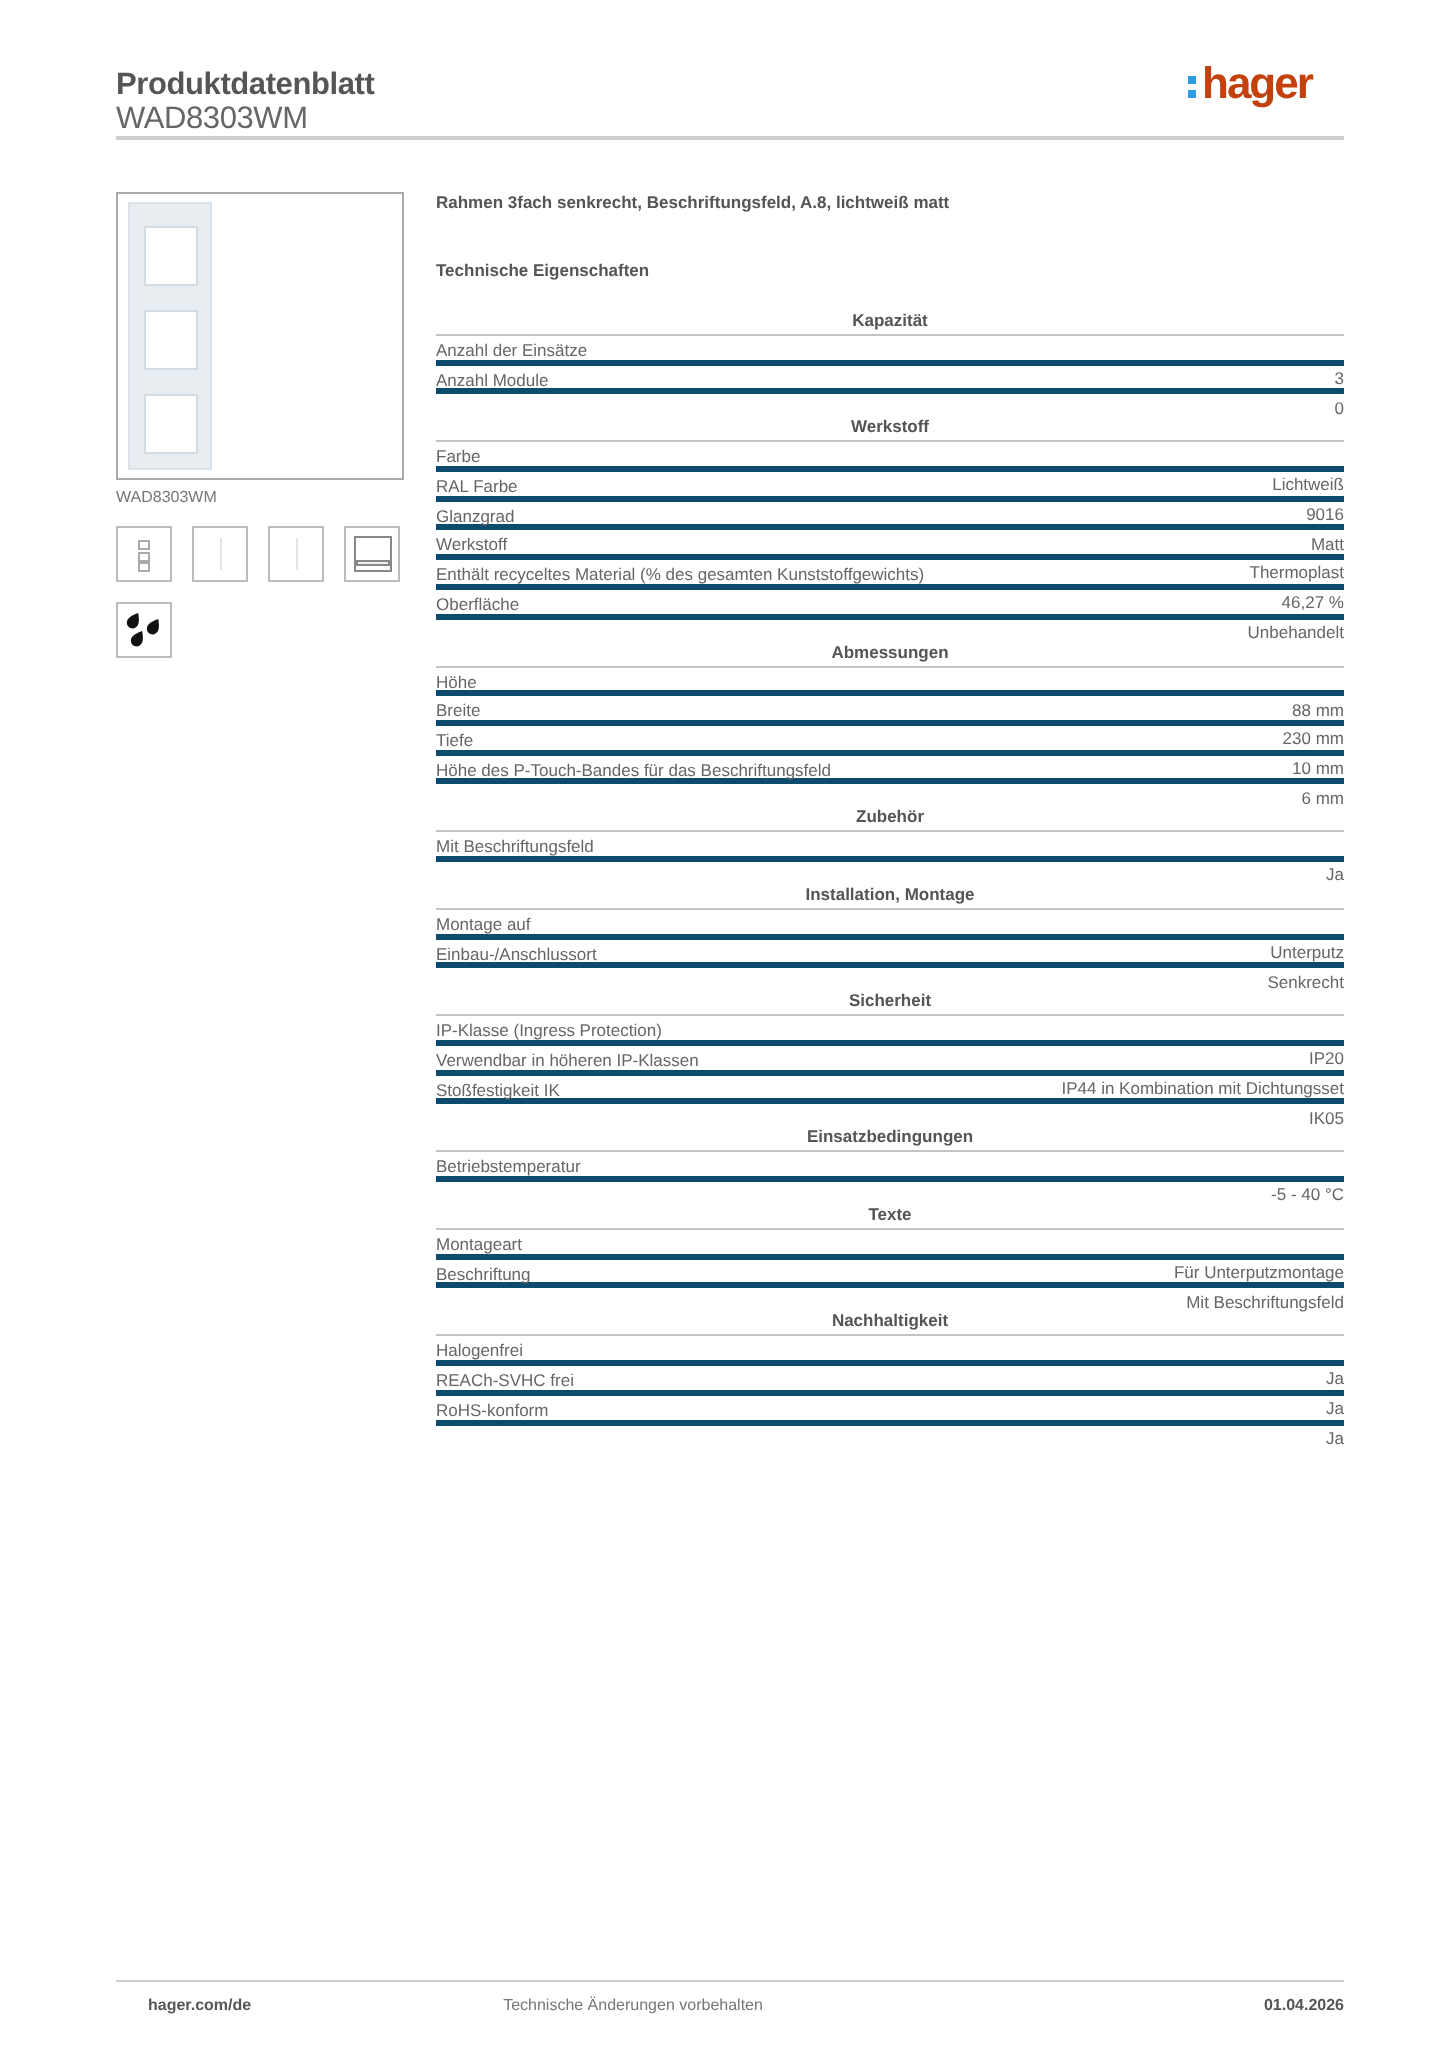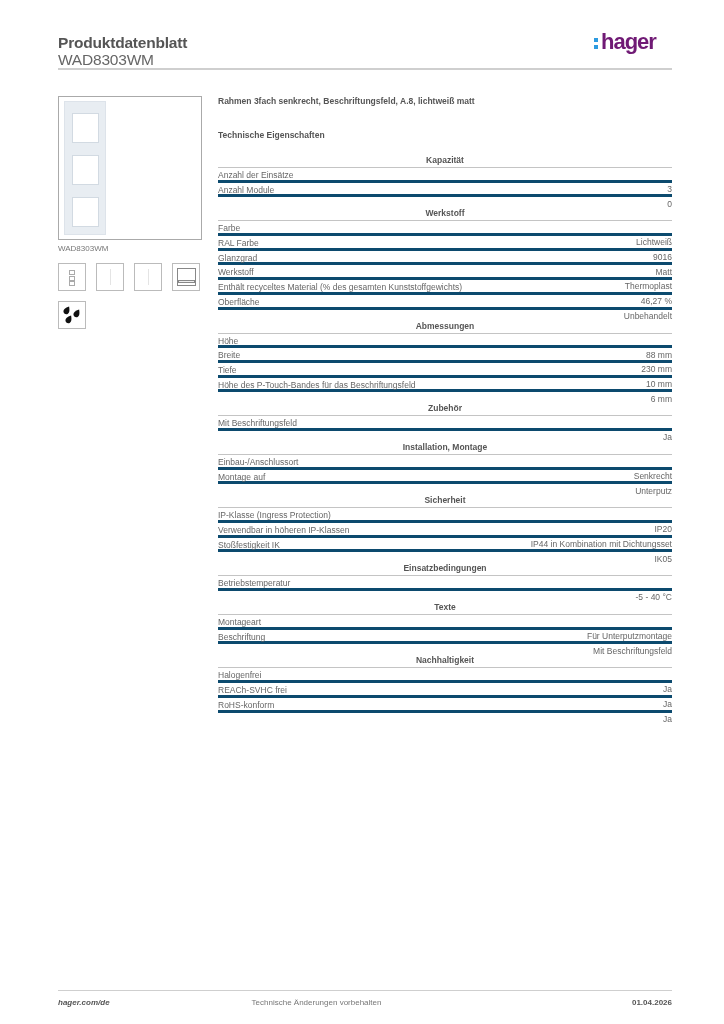--- a/index.html
+++ b/index.html
@@ -4,21 +4,21 @@
 <style>
   html, body { margin: 0; padding: 0; background: #ffffff; }
   body {
     width: 724px; height: 1024px; position: relative; overflow: hidden;
     font-family: "Liberation Sans", sans-serif; color: #555;
   }
   .header { position: absolute; left: 58px; top: 34px; width: 614px; }
   .doc-title { font-size: 15.5px; font-weight: bold; color: #555; line-height: 17px; letter-spacing: -0.2px; }
   .doc-subtitle { font-size: 15.5px; color: #666; line-height: 17px; letter-spacing: -0.2px; }
   .header-rule { position: absolute; left: 58px; top: 68px; width: 614px; height: 2px; background: #cfcfcf; }
-  .logo { position: absolute; left: 594px; top: 30px; font-size: 22px; font-weight: bold; color: #701a75; letter-spacing: -1px; line-height: 24px; }
+  .logo { position: absolute; left: 594px; top: 30px; font-size: 22px; font-weight: bold; color: #c2410c; letter-spacing: -1px; line-height: 24px; }
   .logo .colon { display: inline-block; width: 5px; vertical-align: top; position: relative; }
   .logo .colon i { position: absolute; left: 0; width: 4px; height: 4px; background: #2d9be0; }
   .logo .colon i:nth-child(1) { top: 8px; }
   .logo .colon i:nth-child(2) { top: 15px; }
   .logo .txt { margin-left: 2px; }
 
   .product-box { position: absolute; left: 58px; top: 96px; width: 144px; height: 144px; border: 1px solid #aaa; box-sizing: border-box; background: #fff; }
   .frame { position: absolute; left: 5px; top: 4px; width: 42px; height: 134px; background: #e8edf2; border: 1px solid #dde3ea; box-sizing: border-box; }
   .frame .win { position: absolute; left: 7px; width: 27px; height: 30px; background: #fff; border: 1px solid #d2dae2; box-sizing: border-box; }
   .frame .w1 { top: 11px; } .frame .w2 { top: 53px; } .frame .w3 { top: 95px; }
@@ -38,21 +38,21 @@
 
   .specs { position: absolute; left: 218px; top: 155px; width: 454px; }
   .section { margin-bottom: 11px; }
   .section-title { font-size: 8.5px; font-weight: bold; color: #555; height: 12px; line-height: 11px; border-bottom: 1.5px solid #c4c4c4; text-align: center; }
   .row { display: flex; justify-content: flex-start; font-size: 8.5px; color: #666; height: 14.7px; line-height: 14px; border-bottom: 3px solid #0c4a6e; box-sizing: border-box; flex-direction: column; }
   .row .k { white-space: nowrap; }
   .row .v { white-space: nowrap; text-align: right; }
 
   .footer-rule { position: absolute; left: 58px; top: 990px; width: 614px; height: 1px; background: #cfcfcf; }
   .footer { position: absolute; left: 58px; top: 998px; width: 614px; font-size: 8px; color: #555; }
-  .footer .left { position: absolute; left: 0; font-weight: bold; font-style: italic; }
+  .footer .left { position: absolute; left: 16px; font-weight: bold; }
   .footer .center { position: absolute; left: 0; width: 517px; text-align: center; color: #777; }
   .footer .right { position: absolute; right: 0; font-weight: bold; }
 </style>
 </head>
 <body>
 
 <div class="header">
   <div class="doc-title">Produktdatenblatt</div>
   <div class="doc-subtitle">WAD8303WM</div>
 </div>
@@ -157,26 +157,26 @@
     <div class="section">
       <div class="section-title">Zubehör</div>
       <div class="row">
         <span class="k">Mit Beschriftungsfeld</span>
         <span class="v">Ja</span>
       </div>
     </div>
     <div class="section">
       <div class="section-title">Installation, Montage</div>
       <div class="row">
+        <span class="k">Montage auf</span>
+        <span class="v">Unterputz</span>
+      </div>
+      <div class="row">
         <span class="k">Einbau-/Anschlussort</span>
         <span class="v">Senkrecht</span>
-      </div>
-      <div class="row">
-        <span class="k">Montage auf</span>
-        <span class="v">Unterputz</span>
       </div>
     </div>
     <div class="section">
       <div class="section-title">Sicherheit</div>
       <div class="row">
         <span class="k">IP-Klasse (Ingress Protection)</span>
         <span class="v">IP20</span>
       </div>
       <div class="row">
         <span class="k">Verwendbar in höheren IP-Klassen</span>

